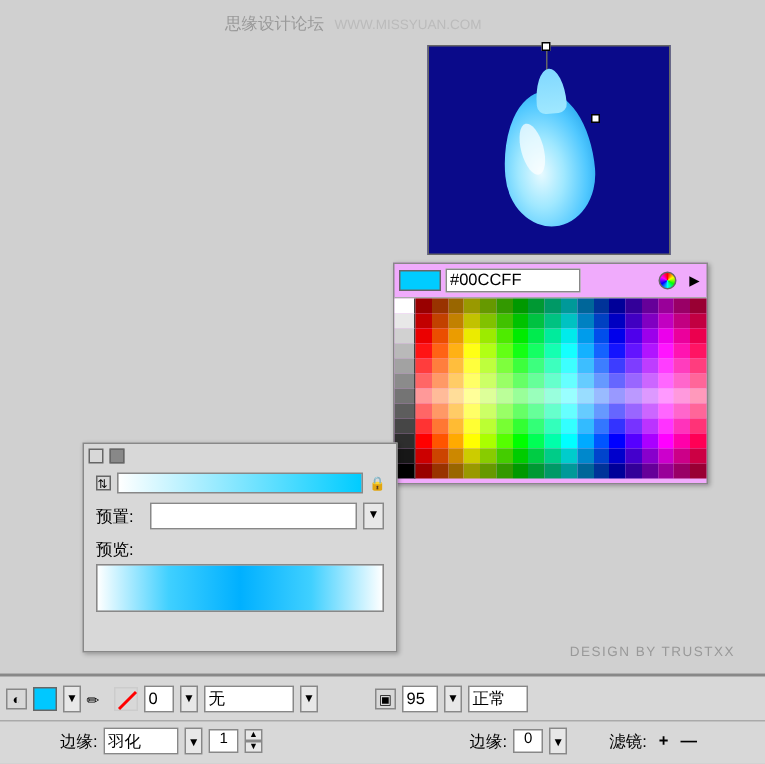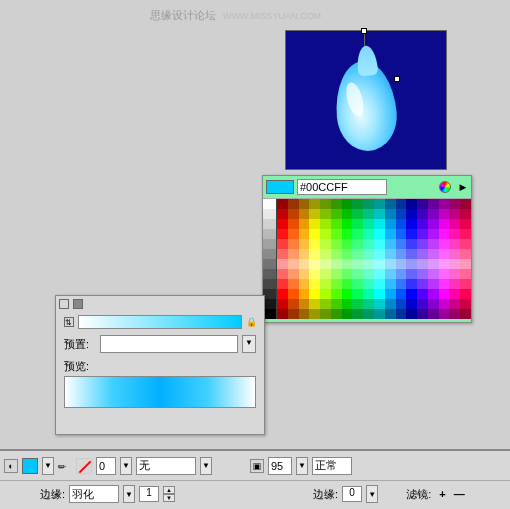--- a/index.html
+++ b/index.html
@@ -7,21 +7,21 @@
 .watermark{position:absolute;top:8px;left:150px;color:#999;font-size:11px}
 .watermark .sub{color:#bbb;font-size:9px;margin-left:4px}
 .canvas{position:absolute;top:30px;left:285px;width:162px;height:140px;background:#0a0a8a;border:1px solid #666}
 .drop{position:absolute;top:30px;left:50px;width:60px;height:90px;background:radial-gradient(ellipse at 40% 60%,#e8faff 0%,#a0e8ff 30%,#50c8ff 60%,#0088dd 100%);border-radius:50% 50% 50% 50%/60% 60% 40% 40%;transform:rotate(-5deg)}
 .drop::before{content:"";position:absolute;top:-15px;left:25px;width:20px;height:30px;background:linear-gradient(to bottom,#80d8ff,#a0e8ff);border-radius:50% 50% 30% 30%/80% 80% 20% 20%}
 .drop::after{content:"";position:absolute;top:20px;left:12px;width:15px;height:35px;background:rgba(255,255,255,0.7);border-radius:50%;transform:rotate(-10deg)}
 .selhandle{position:absolute;width:6px;height:6px;border:1px solid #000;background:#fff}
 .sh1{top:-3px;left:75px}
 .sh2{top:45px;left:108px}
 .pathline{position:absolute;top:0;left:78px;width:1px;height:55px;background:#666}
-.colorpicker{position:absolute;top:175px;left:262px;width:210px;height:148px;background:#86efac;border:1px solid #888;box-shadow:1px 1px 3px rgba(0,0,0,0.3)}
+.colorpicker{position:absolute;top:175px;left:262px;width:210px;height:148px;background:#f0abfc;border:1px solid #888;box-shadow:1px 1px 3px rgba(0,0,0,0.3)}
 .cp-header{display:flex;align-items:center;padding:3px;gap:3px;border-bottom:1px solid #aaa}
 .cp-swatch{width:28px;height:14px;background:#00ccff;border:1px solid #666}
 .cp-input{width:90px;height:16px;border:1px solid #888;padding:0 2px;background:#fff;font-size:11px}
 .cp-wheel{width:12px;height:12px;border-radius:50%;background:conic-gradient(red,yellow,lime,cyan,blue,magenta,red);border:1px solid #666;margin-left:auto}
 .cp-arrow{width:10px;text-align:center;margin-left:4px;font-size:9px}
 .cp-grid{display:flex;height:120px}
 .cp-gray{width:14px;display:flex;flex-direction:column}
 .cp-gray div{flex:1;border-right:1px solid #444}
 .cp-main{flex:1;display:grid;grid-template-columns:repeat(18,1fr);grid-template-rows:repeat(12,1fr)}
 .cp-main div{border:none}
@@ -324,20 +324,21 @@
     <div class="gp-sel"></div>
     <div class="gp-dd">▼</div>
   </div>
   <div class="gp-row" style="padding-bottom:0">
     <span class="gp-label">预览:</span>
   </div>
   <div class="gp-preview"></div>
 </div>
 
 <div class="footer">
+  <div class="credit">DESIGN BY TRUSTXX</div>
   <div class="toolbar">
     <div class="tb-icon">◐</div>
     <div class="tb-swatch"></div>
     <div class="tb-dd">▼</div>
     <div class="tb-pen">✎</div>
     <div class="tb-slash"></div>
     <div class="tb-sel" style="width:20px">0</div>
     <div class="tb-dd">▼</div>
     <div class="tb-sel" style="width:60px">无</div>
     <div class="tb-dd">▼</div>

